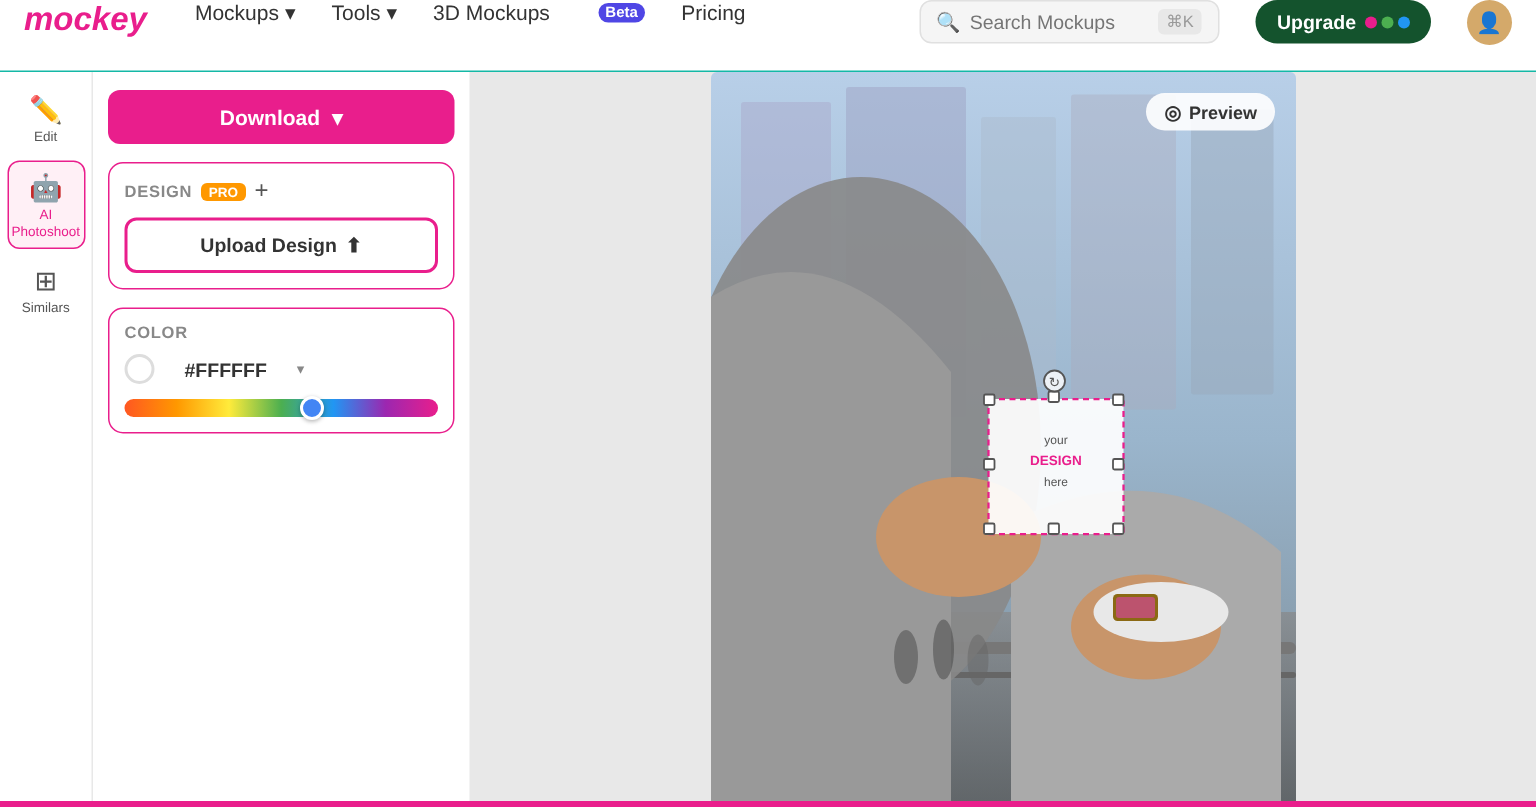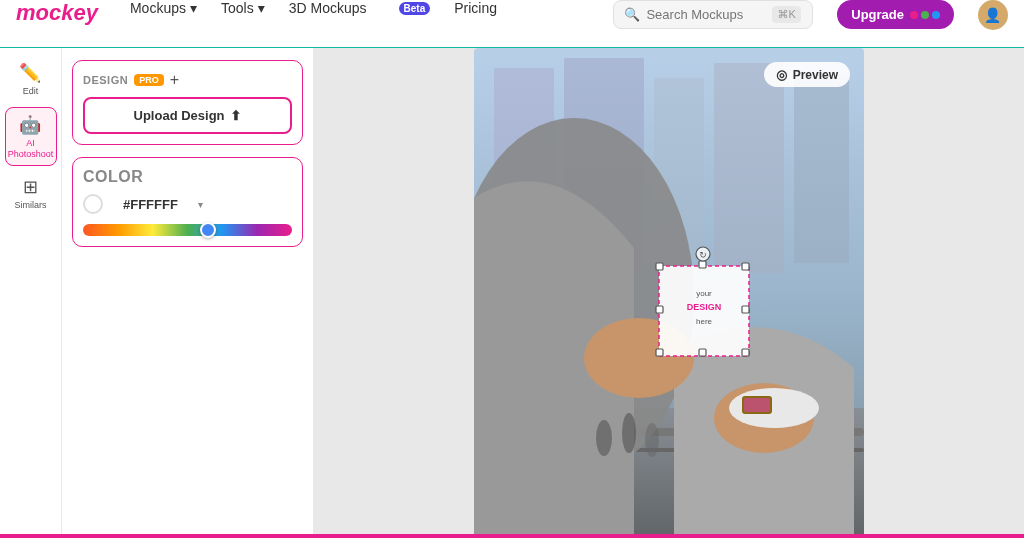--- a/index.html
+++ b/index.html
@@ -23,21 +23,21 @@
     .nav-spacer { flex: 1; }
     .search-bar {
       display: flex; align-items: center; background: #f5f5f5; border: 1px solid #e0e0e0;
       border-radius: 8px; padding: 5px 10px; gap: 6px; width: 200px;
     }
     .search-bar input {
       border: none; background: transparent; font-size: 13px; outline: none; width: 120px; color: #333;
     }
     .shortcut { font-size: 11px; color: #999; background: #e8e8e8; padding: 2px 5px; border-radius: 4px; }
     .upgrade-btn {
-      background: #a21caf; color: #fff; border: none; border-radius: 20px; padding: 7px 14px;
+      background: #14532d; color: #fff; border: none; border-radius: 20px; padding: 7px 14px;
       font-size: 13px; font-weight: 600; cursor: pointer; display: flex; align-items: center; gap: 6px;
     }
     .upgrade-dots { display: flex; gap: 3px; }
     .dot { width: 8px; height: 8px; border-radius: 50%; }
     .dot-red { background: #e91e8c; }
     .dot-green { background: #4caf50; }
     .dot-blue { background: #2196f3; }
     .avatar {
       width: 30px; height: 30px; border-radius: 50%; background: #d4a96a;
       display: flex; align-items: center; justify-content: center; cursor: pointer;
@@ -84,21 +84,21 @@
     }
     .add-btn {
       background: none; border: none; cursor: pointer; color: #555; font-size: 16px; font-weight: 300;
     }
     .upload-design-btn {
       width: 100%; border: 2px solid #e91e8c; background: #fff; color: #333;
       border-radius: 8px; padding: 9px 12px; font-size: 13px; font-weight: 600;
       cursor: pointer; display: flex; align-items: flex-end; justify-content: center; gap: 6px;
     }
     .color-section { border: 1.5px solid #e91e8c; border-radius: 10px; padding: 10px; }
-    .color-title { font-size: 16px; font-weight: 700; color: #888; letter-spacing: 0.5px; margin-bottom: 8px; }
+    .color-title { font-size: 11px; font-weight: 700; color: #888; letter-spacing: 0.5px; margin-bottom: 8px; }
     .color-picker-row {
       display: flex; align-items: center; gap: 20px; margin-bottom: 10px;
     }
     .color-circle {
       width: 20px; height: 20px; border-radius: 50%; border: 2px solid #ddd; background: #fff;
     }
     .color-hex { font-size: 13px; font-weight: 600; color: #333; }
     .chevron { font-size: 10px; color: #888; }
     .color-gradient {
       width: 100%; height: 12px; border-radius: 6px;
@@ -188,20 +188,24 @@
       <span class="sidebar-label" style="white-space:pre-line;">AI
 Photoshoot</span>
     </div>
     <div class="sidebar-item">
       <span class="sidebar-icon">⊞</span>
       <span class="sidebar-label">Similars</span>
     </div>
   </div>
 
   <div class="panel">
+    <button class="download-btn">
+      <span>Download</span>
+      <span class="chevron-down"></span>
+    </button>
 
     <div class="section-card">
       <div class="section-header">
         <span class="section-title">DESIGN</span>
         <span class="pro-badge">PRO</span>
         <button class="add-btn">+</button>
       </div>
       <button class="upload-design-btn">
         <span>Upload Design</span>
         <span style="font-size:13px;">⬆</span>

